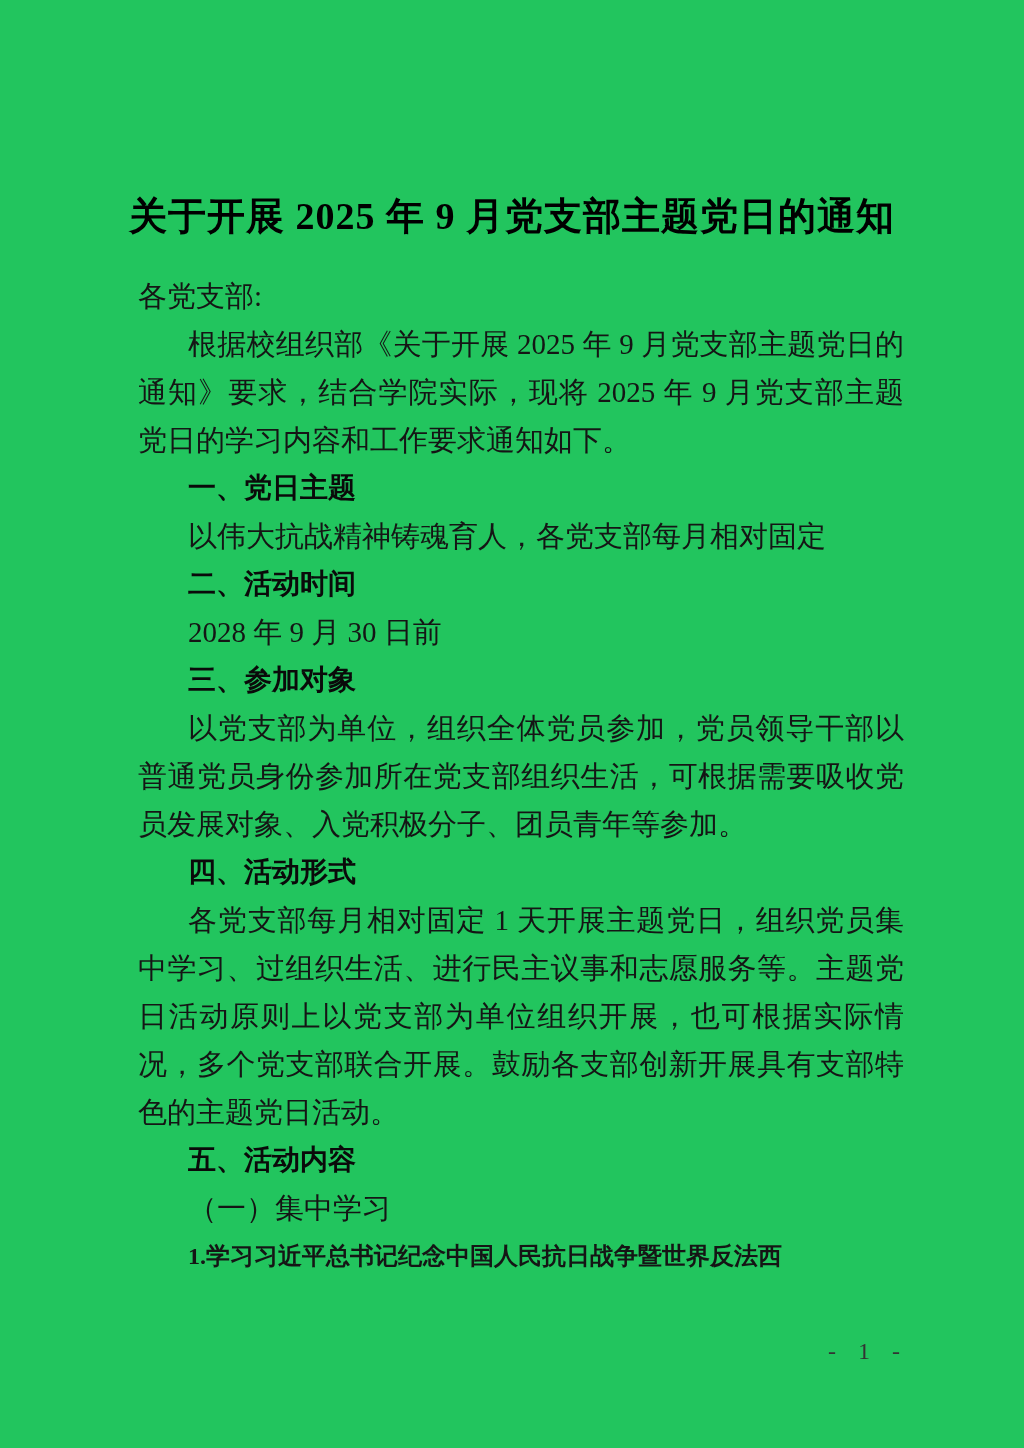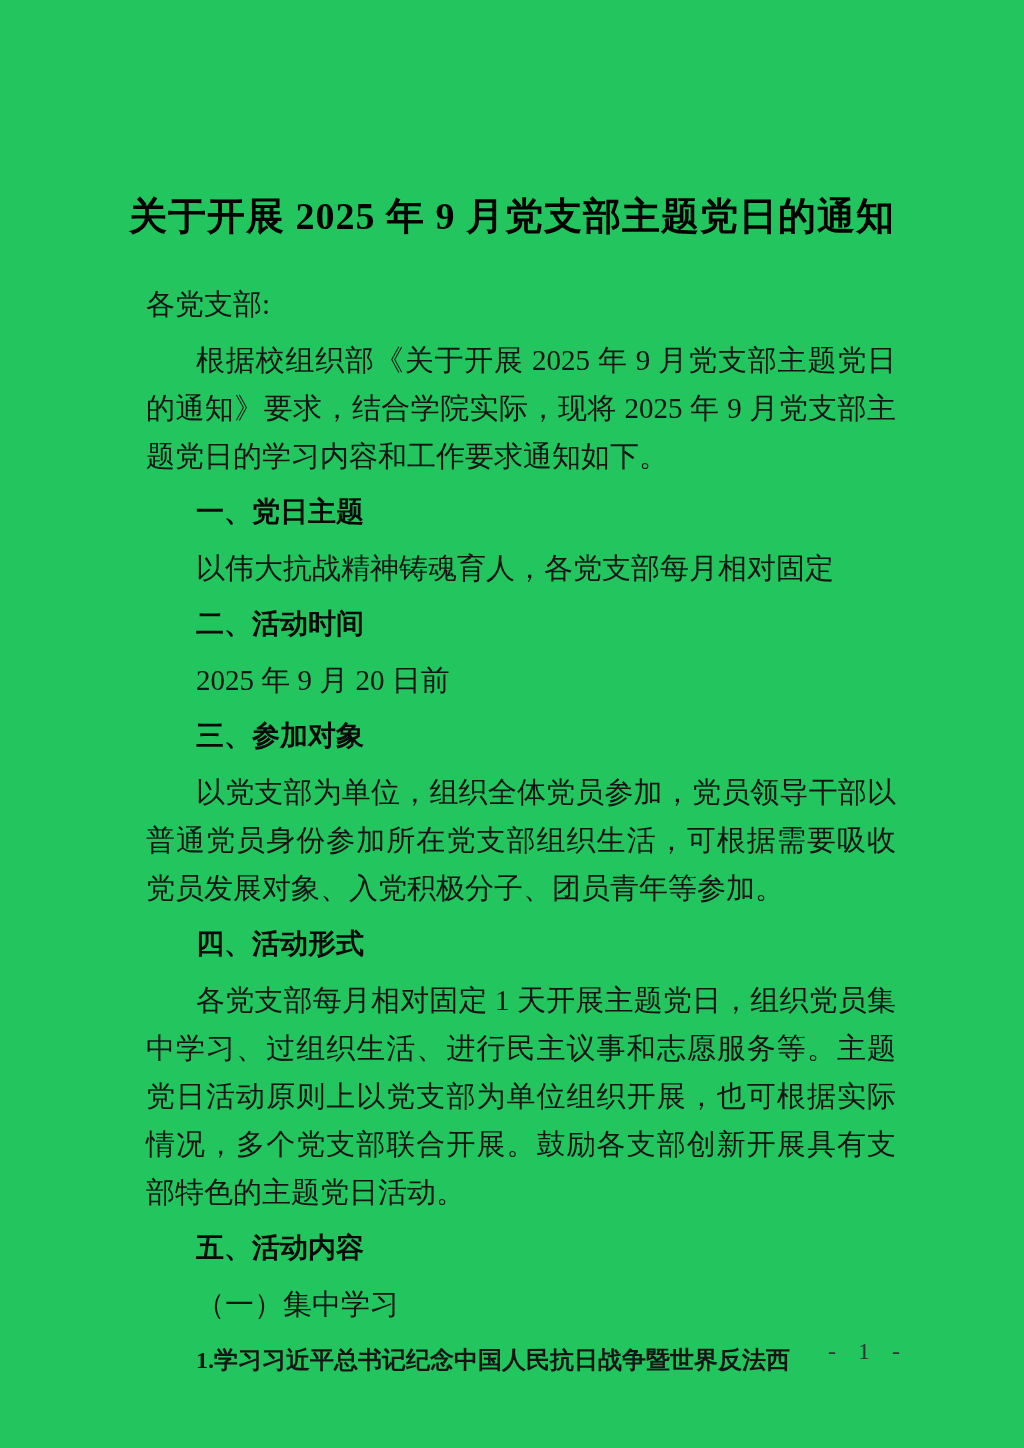--- a/index.html
+++ b/index.html
@@ -33,21 +33,21 @@
     position: absolute;
     top: 272px;
     left: 138px;
     width: 766px;
     font-size: 29px;
     line-height: 48px;
     text-align: justify;
     color: #151515;
   }
   .content p, .content h2 {
-    margin: 8px;
+    margin: 0;
     padding: 0;
   }
   .salutation {
     text-indent: 0;
   }
   .para {
     text-indent: 50px;
   }
   .section-heading {
     font-family: "Liberation Sans", "DejaVu Sans", sans-serif;
@@ -90,21 +90,21 @@
   <div class="content">
 
     <p class="salutation">各党支部:</p>
 
     <p class="para">根据校组织部《关于开展 2025 年 9 月党支部主题党日的通知》要求，结合学院实际，现将 2025 年 9 月党支部主题党日的学习内容和工作要求通知如下。</p>
 
     <h2 class="section-heading">一、党日主题</h2>
     <p class="para">以伟大抗战精神铸魂育人，各党支部每月相对固定</p>
 
     <h2 class="section-heading">二、活动时间</h2>
-    <p class="para">2025 年 9 月 20 日前</p>
+    <p class="para">2028 年 9 月 30 日前</p>
 
     <h2 class="section-heading">三、参加对象</h2>
     <p class="para">以党支部为单位，组织全体党员参加，党员领导干部以普通党员身份参加所在党支部组织生活，可根据需要吸收党员发展对象、入党积极分子、团员青年等参加。</p>
 
     <h2 class="section-heading">四、活动形式</h2>
     <p class="para">各党支部每月相对固定 1 天开展主题党日，组织党员集中学习、过组织生活、进行民主议事和志愿服务等。主题党日活动原则上以党支部为单位组织开展，也可根据实际情况，多个党支部联合开展。鼓励各支部创新开展具有支部特色的主题党日活动。</p>
 
     <h2 class="section-heading">五、活动内容</h2>
     <p class="sub-heading">（一）集中学习</p>
     <p class="bold-item">1.学习习近平总书记纪念中国人民抗日战争暨世界反法西</p>

